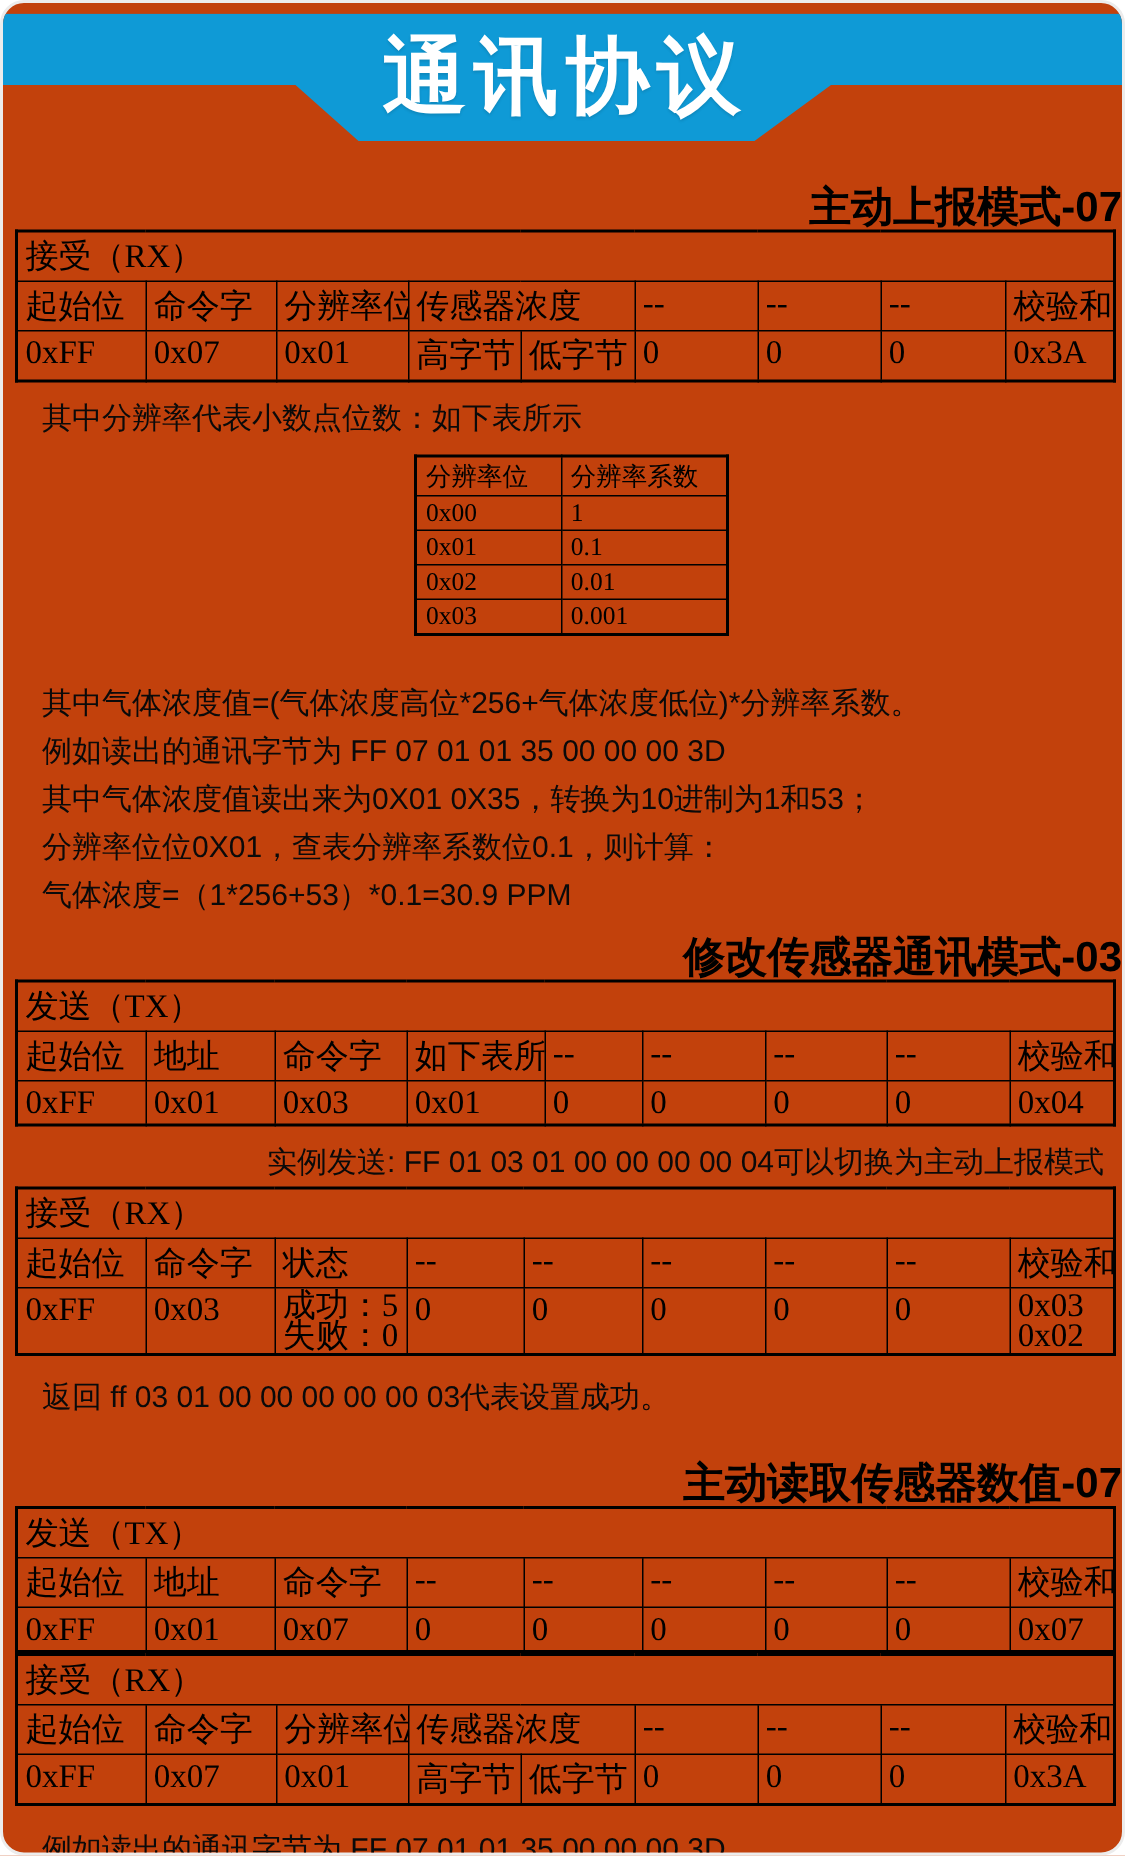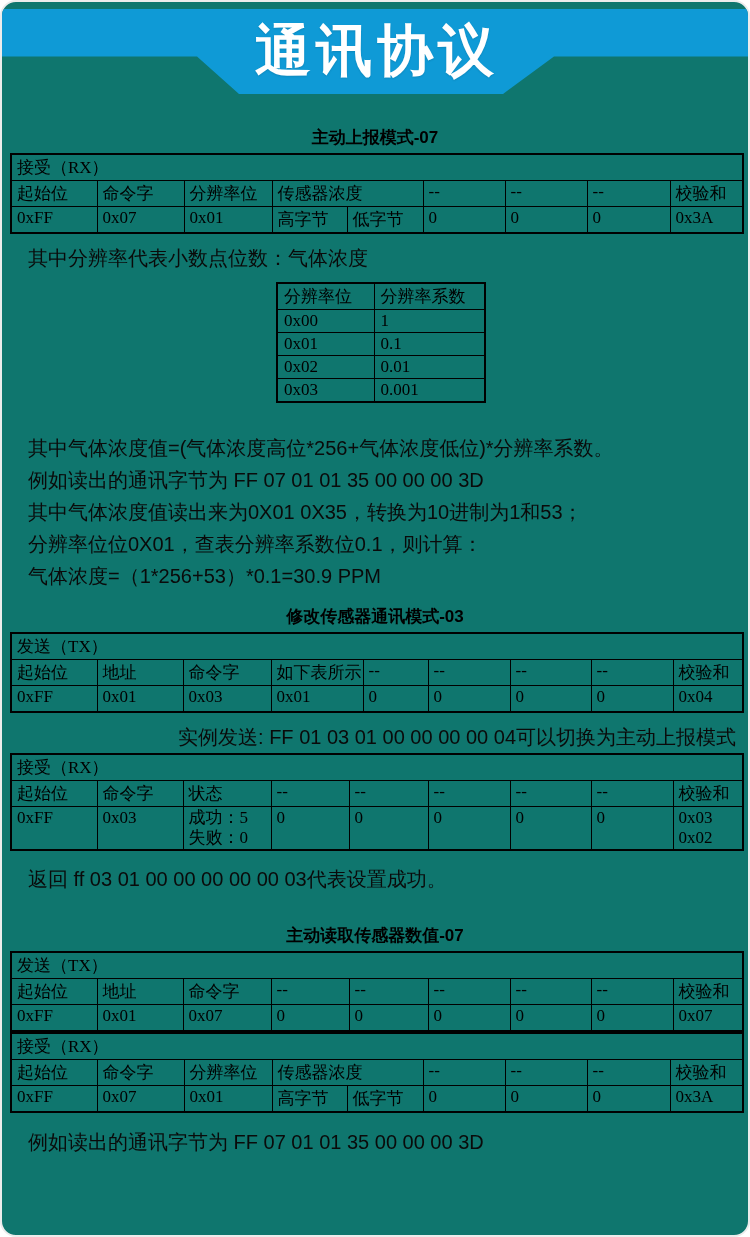--- a/index.html
+++ b/index.html
@@ -1,20 +1,20 @@
 <!DOCTYPE html>
 <html><head>
 <meta charset="utf-8">
 <style>
   * { margin:0; padding:0; box-sizing:border-box; }
   html,body { background:#fff; }
   .page {
     position:relative;
     width:750px; height:1237px;
-    background:#0f766e;
+    background:#c2410c;
     border:2px solid #ececec;
     border-radius:16px;
     overflow:hidden;
     font-family:"Liberation Sans","DejaVu Sans",sans-serif;
   }
   
   .banner { position:relative; width:750px; height:95px; }
   .banner-shape {
     position:absolute; top:7px; left:0; width:750px; height:85px;
     background:#0f9ad6;
@@ -22,33 +22,33 @@
   }
   .banner-title {
     position:absolute; top:14px; left:0; width:750px;
     text-align:center;
     font-size:56px; font-weight:700; color:#ffffff;
     letter-spacing:5px; line-height:70px;
     text-shadow:0 1px 2px rgba(0,0,0,0.12);
   }
   
   .sec-title {
-    text-align:center; font-size:17px; font-weight:700; color:#000;
+    text-align:right; font-size:28px; font-weight:700; color:#000;
     line-height:30px;
   }
   .t1 { margin-top:26px; }
   .t2 { margin-top:10px; }
   .t3 { margin-top:26px; }
   
   table.proto {
     width:734px; margin:0 0 0 8px;
     border-collapse:collapse; table-layout:fixed;
     border:2px solid #000;
     font-family:"Liberation Serif","DejaVu Serif",serif;
-    font-size:17px; color:#000;
+    font-size:22px; color:#000;
   }
   table.proto td, table.proto th {
     border:1px solid #000;
     font-weight:normal; text-align:left;
     padding:1px 5px; vertical-align:top;
     overflow:hidden; white-space:nowrap;
   }
   table.proto tr.label-row td { height:25px; }
   table.proto tr.head-row  th { height:23px; }
   table.proto tr.data-row  td { height:26px; }
@@ -133,21 +133,21 @@
       <td>高字节</td>
       <td>低字节</td>
       <td>0</td>
       <td>0</td>
       <td>0</td>
       <td>0x3A</td>
     </tr>
   </tbody>
     </table>
 
-  <div class="note note-after-table">其中分辨率代表小数点位数：气体浓度</div>
+  <div class="note note-after-table">其中分辨率代表小数点位数：如下表所示</div>
 
   <table class="mini">
     <colgroup>
         <col style="width:97px">
         <col>
       </colgroup>
     <tbody>
         <tr class="head-row">
       <th>分辨率位</th>
       <th>分辨率系数</th>

